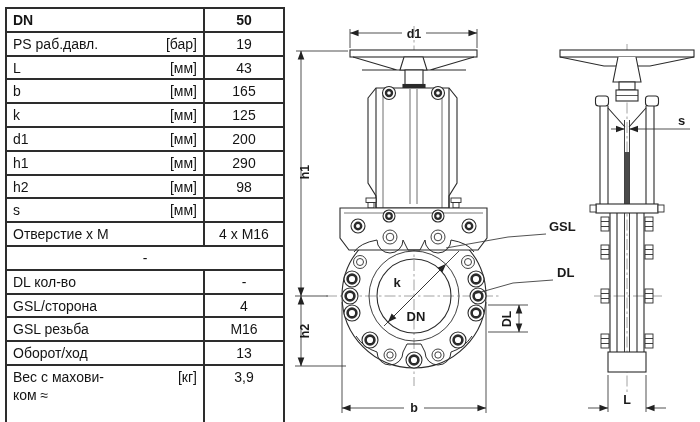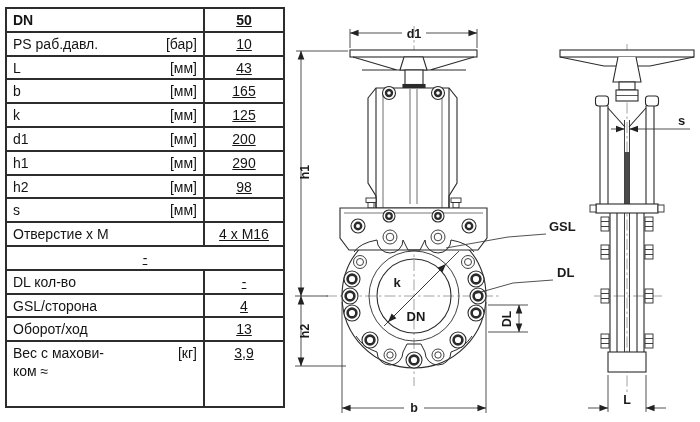--- a/index.html
+++ b/index.html
@@ -10,21 +10,21 @@
   .spec-table{position:absolute;left:5px;top:7px;width:280px;box-sizing:border-box;
       border:2px solid #2d2d2d;background:#fff;color:#141414;
       font:14px/18px "Liberation Sans",sans-serif;}
   .row{display:flex;border-bottom:2px solid #2d2d2d;height:23.8px;box-sizing:border-box;overflow:hidden;}
   .row:last-child{border-bottom:none;}
   .row.tall{height:64px;}
   .row.bold{font-weight:bold;}
   .c1{width:198px;box-sizing:border-box;border-right:2px solid #2d2d2d;
       display:flex;justify-content:space-between;align-items:flex-start;
       padding:2px 6px 0 6px;}
-  .c2{flex:1;text-align:center;padding-top:2px;text-decoration:underline;}
+  .c2{flex:1;text-align:center;padding-top:2px;}
   .unit{white-space:nowrap;}
   svg text{font-family:"Liberation Sans",sans-serif;fill:#1a1a1a;font-weight:600;}
 </style>
 </head>
 <body>
 
 <div class="stage">
 
 <svg class="drawing-svg" width="700" height="422" viewBox="0 0 700 422">
   <defs>
@@ -221,21 +221,21 @@
         </div>
         <div class="c2">50</div>
       </div>
       <div class="row">
         <div class="c1">
           <div class="param">
             <div>PS раб.давл.</div>
           </div>
           <span class="unit">[бар]</span>
         </div>
-        <div class="c2">10</div>
+        <div class="c2">19</div>
       </div>
       <div class="row">
         <div class="c1">
           <div class="param">
             <div>L</div>
           </div>
           <span class="unit">[мм]</span>
         </div>
         <div class="c2">43</div>
       </div>
@@ -311,20 +311,28 @@
         </div>
         <div class="c2">-</div>
       </div>
       <div class="row">
         <div class="c1">
           <div class="param">
             <div>GSL/сторона</div>
           </div>
         </div>
         <div class="c2">4</div>
+      </div>
+      <div class="row">
+        <div class="c1">
+          <div class="param">
+            <div>GSL резьба</div>
+          </div>
+        </div>
+        <div class="c2">M16</div>
       </div>
       <div class="row">
         <div class="c1">
           <div class="param">
             <div>Оборот/ход</div>
           </div>
         </div>
         <div class="c2">13</div>
       </div>
       <div class="row tall">

